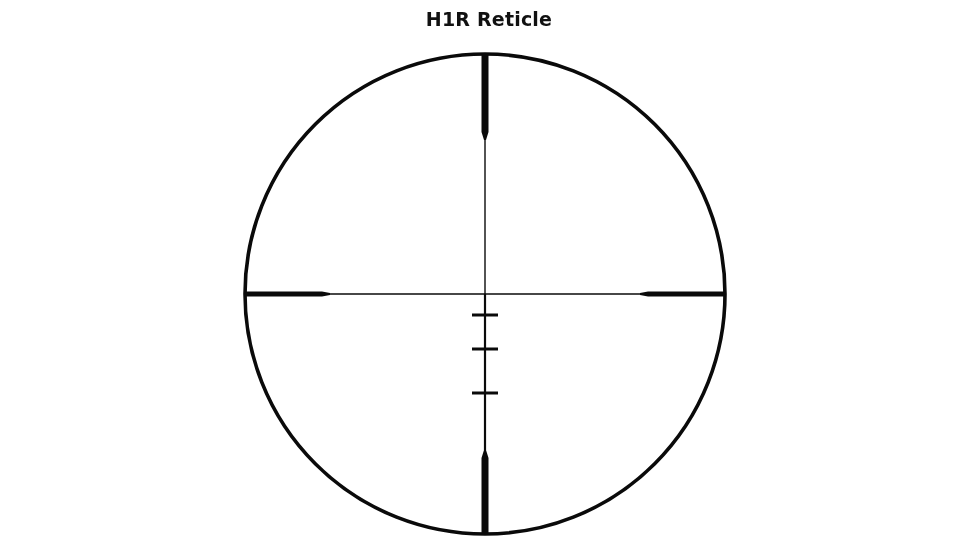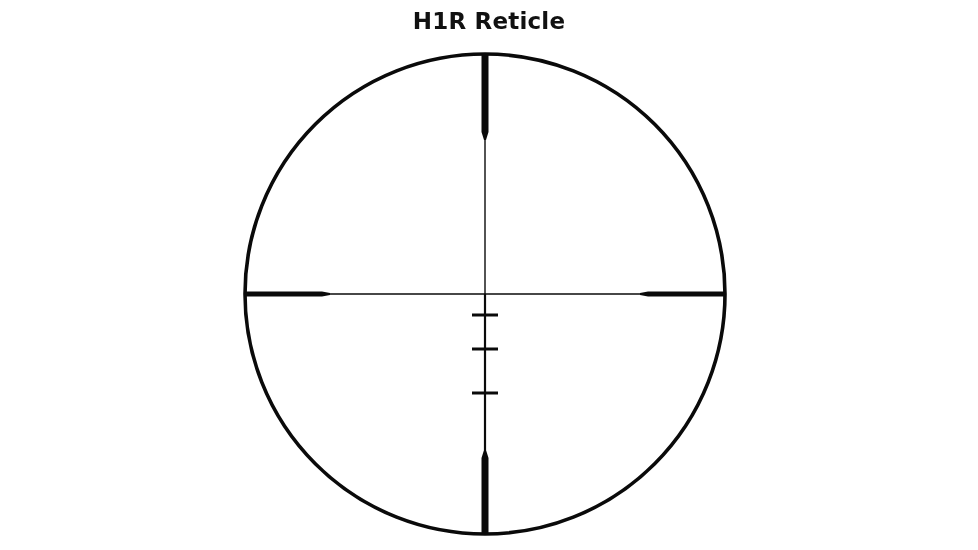--- a/index.html
+++ b/index.html
@@ -1,19 +1,19 @@
 <!DOCTYPE html>
 <html><head>
   <meta charset="utf-8">
   <style>
     html, body { margin: 0; padding: 0; background: #ffffff; }
     body { width: 978px; height: 550px; position: relative; overflow: hidden; }
     .title {
       position: absolute; left: 0; top: 8px; width: 978px; text-align: center;
-      font-family: "DejaVu Sans", sans-serif; font-weight: bold; font-size: 23px;
+      font-family: "DejaVu Sans", sans-serif; font-weight: bold; font-size: 19px;
       color: #111111; letter-spacing: 0.2px;
     }
     svg.reticle { position: absolute; left: 0; top: 0; }
   </style>
 </head>
 <body>
 
 <div class="title">H1R Reticle</div>
 
 <svg class="reticle" width="978" height="550" viewBox="0 0 978 550" xmlns="http://www.w3.org/2000/svg">

